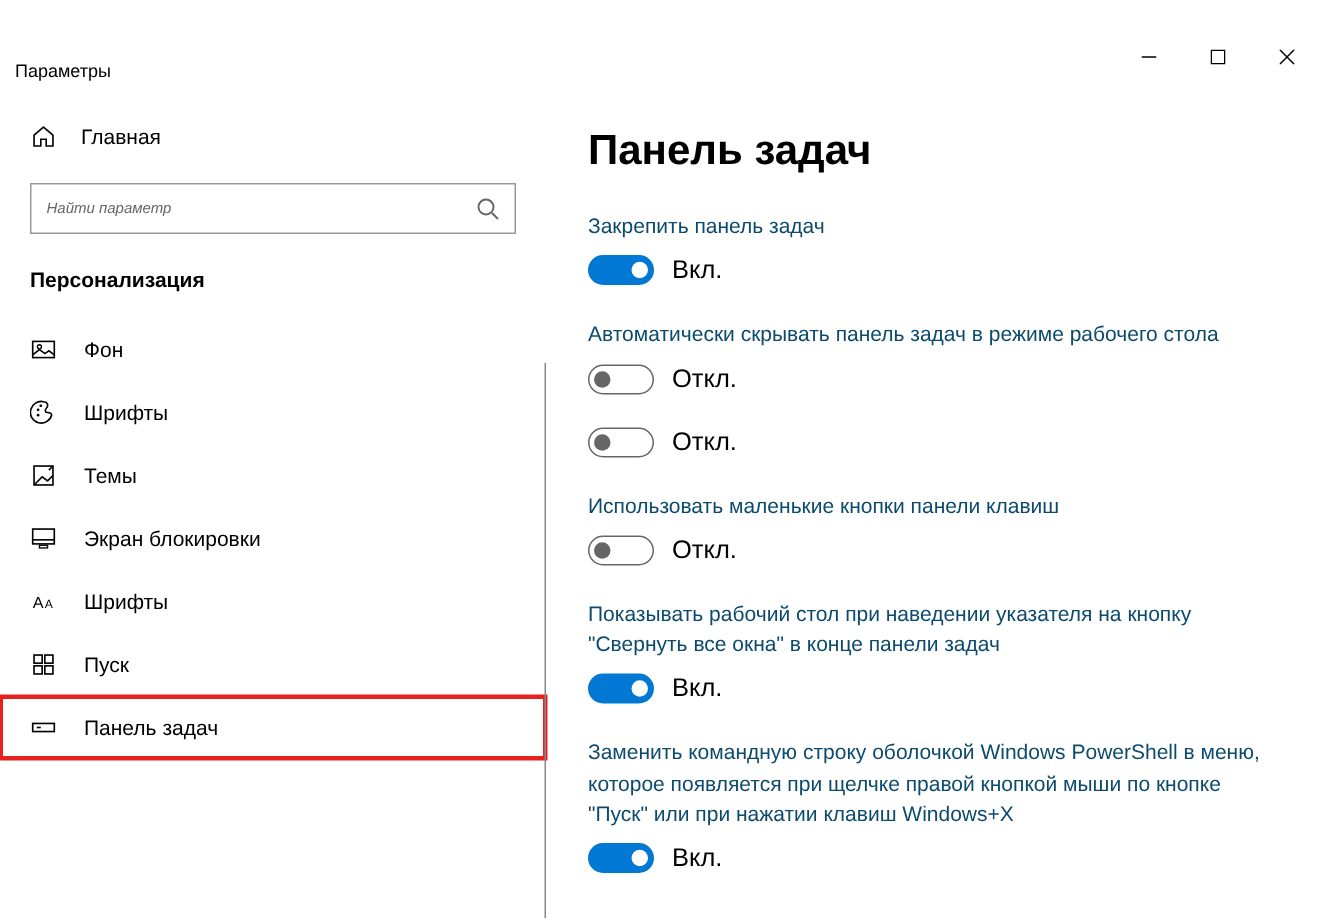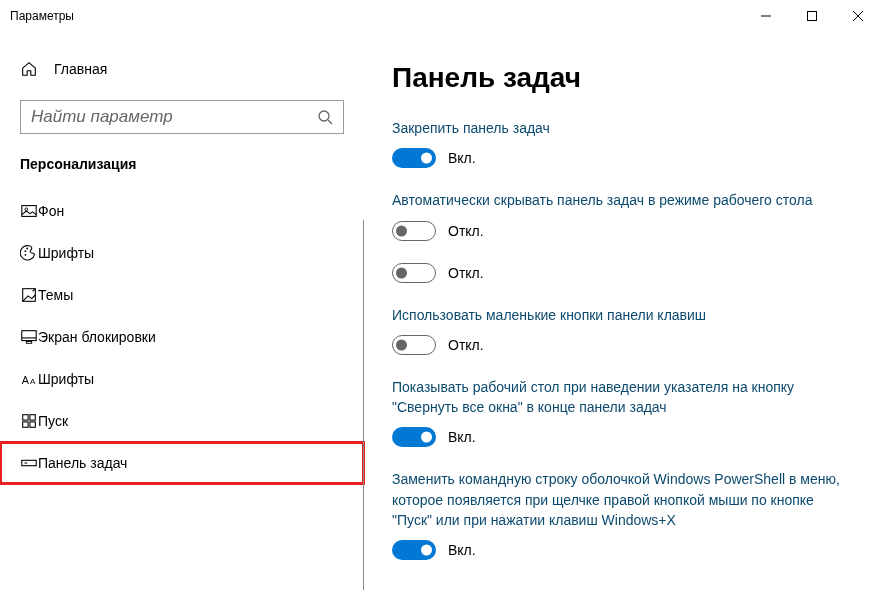--- a/index.html
+++ b/index.html
@@ -1,58 +1,58 @@
 <!DOCTYPE html>
 <html><head>
   <meta charset="utf-8">
   <style>
     * { margin: 0; padding: 0; box-sizing: border-box; font-family: 'Segoe UI', Tahoma, sans-serif; }
     body { width: 881px; height: 614px; background: #fff; overflow: hidden; position: relative; }
     
-    .titlebar { height: 32px; display: flex; align-items: center; padding-left: 10px; }
+    .titlebar { height: 32px; display: flex; align-items: flex-end; padding-left: 10px; margin-top: 22px; }
     .titlebar-text { font-size: 12px; color: #000; }
     .window-controls { margin-left: auto; display: flex; }
     .win-btn { width: 46px; height: 32px; display: flex; align-items: center; justify-content: center; cursor: pointer; }
     .win-btn svg { width: 10px; height: 10px; }
     
     .content { display: flex; height: calc(100% - 32px); }
     
     .sidebar { width: 364px; padding: 20px 0 0 0; position: relative; }
     .home-row { display: flex; align-items: center; padding: 8px 20px; margin-bottom: 14px; gap: 16px; cursor: pointer; }
     .home-row .icon { width: 18px; height: 18px; }
     .home-label { font-size: 14px; }
     
     .search-box { margin: 0 20px 22px 20px; height: 34px; border: 1px solid #999; display: flex; align-items: center; padding: 0 10px; }
-    .search-input { flex: 1; border: none; outline: none; font-size: 17px; background: transparent; font-style: italic; color: #666; }
+    .search-input { flex: 1; border: none; outline: none; font-size: 10px; background: transparent; font-style: italic; color: #666; }
     .search-input::placeholder { color: #666; font-style: italic; }
     .search-icon { width: 16px; height: 16px; }
     
     .section-title { font-size: 14px; font-weight: 600; padding: 0 20px 18px 20px; }
     
     .nav-items { }
-    .nav-item { display: flex; align-items: center; padding: 12px 20px; cursor: pointer; font-size: 14px; }
+    .nav-item { display: flex; align-items: center; padding: 12px 20px; gap: 18px; cursor: pointer; font-size: 14px; }
     .nav-item .icon { width: 18px; height: 18px; flex-shrink: 0; }
     .nav-item.selected { outline: 3px solid #e82020; outline-offset: -2px; }
     
     .divider-line { position: absolute; right: 0; top: 188px; width: 1px; height: 370px; background: #888; }
     
     .main { flex: 1; padding: 30px 40px 10px 28px; overflow-y: auto; }
     .main-title { font-size: 28px; font-weight: 600; margin-bottom: 24px; }
     
     .setting { margin-bottom: 22px; }
     .setting-label { font-size: 14px; color: #0c4a6e; margin-bottom: 10px; line-height: 1.45; }
     .toggle-row { display: flex; align-items: center; gap: 12px; }
     
     .toggle { width: 44px; height: 20px; border-radius: 10px; position: relative; cursor: pointer; }
     .toggle.on { background: #0078d4; }
     .toggle.off { background: #fff; border: 1.5px solid #666; }
     .toggle .knob { position: absolute; width: 11px; height: 11px; border-radius: 50%; top: 50%; transform: translateY(-50%); }
     .toggle.on .knob { background: #fff; right: 4px; }
     .toggle.off .knob { background: #666; left: 3px; }
-    .toggle-text { font-size: 14px; }
+    .toggle-text { font-size: 17px; }
   </style>
 </head>
 <body>
 
 <div class="titlebar">
   <span class="titlebar-text">Параметры</span>
   <div class="window-controls">
     <div class="win-btn">
       <svg viewBox="0 0 10 10">
           <line x1="0" y1="5" x2="10" y2="5" stroke="#000" stroke-width="1"></line>

